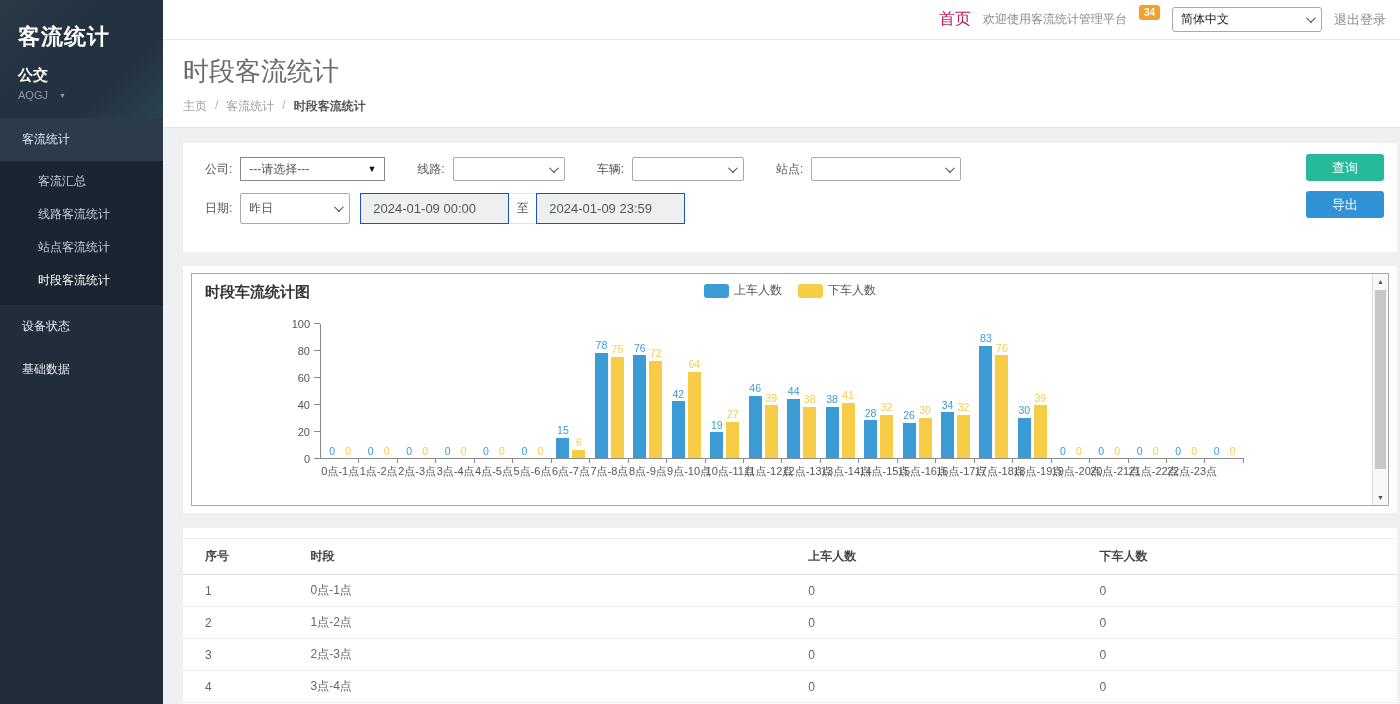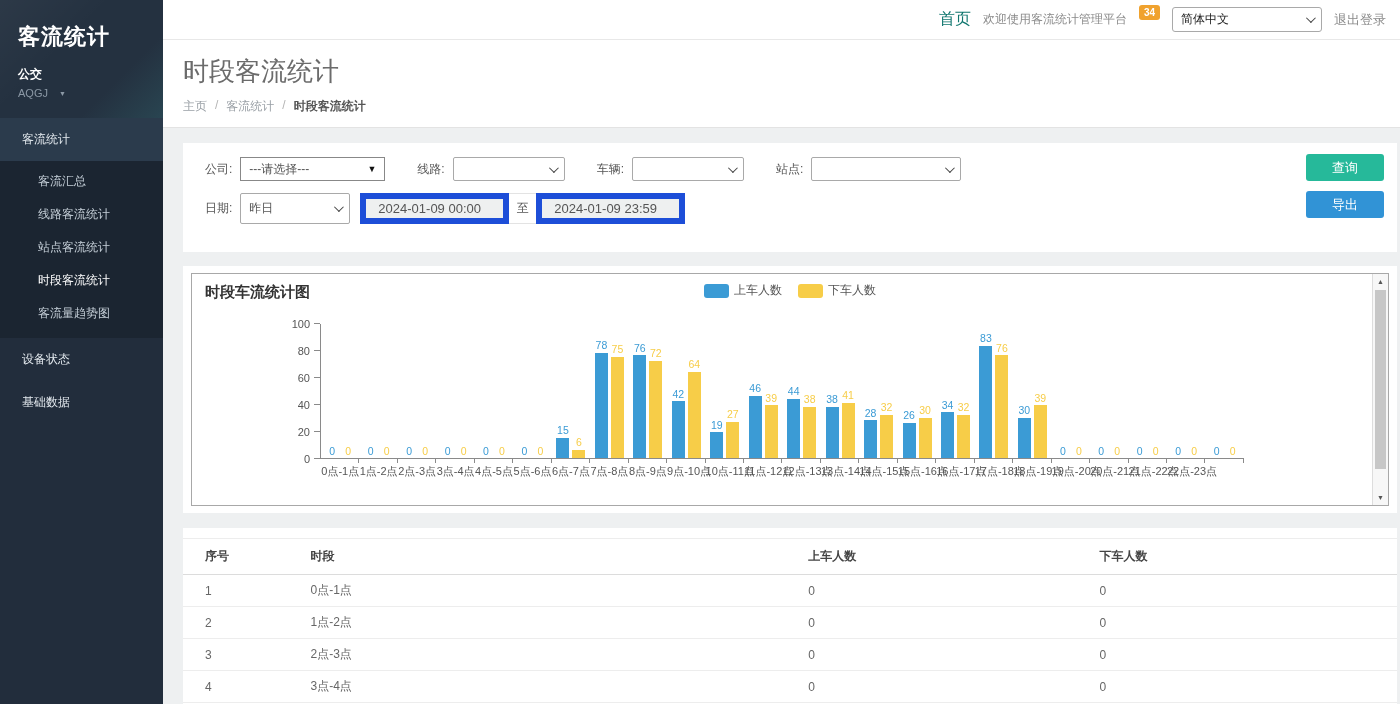--- a/index.html
+++ b/index.html
@@ -6,34 +6,34 @@
   html,body { width:1400px; height:704px; overflow:hidden; }
   body { font-family:"Liberation Sans","DejaVu Sans",sans-serif; background:#eef0f1; color:#333; }
 
   
   .sidebar { position:fixed; left:0; top:0; width:163px; height:704px; background:#222d3c; z-index:10; }
   .logo-area { height:118px; padding:22px 0 0 18px; background:
       linear-gradient(135deg, rgba(255,255,255,0.04) 0%, rgba(255,255,255,0.0) 40%),
       linear-gradient(315deg, rgba(64,160,160,0.18) 0%, rgba(64,160,160,0.0) 30%),
       #243140; }
   .logo-title { color:#fff; font-size:22px; font-weight:bold; letter-spacing:1px; }
-  .org-name { color:#fff; font-size:12px; font-weight:bold; margin-top:14px; }
+  .org-name { color:#fff; font-size:15px; font-weight:bold; margin-top:14px; }
   .org-code { color:#8b98a5; font-size:11px; margin-top:4px; display:flex; align-items:center; gap:11px; cursor:pointer; }
   .caret { font-size:7px; color:#8b98a5; }
   .menu-parent { padding:13px 0 13px 22px; font-size:12px; color:#e4eaef; cursor:pointer; }
   .menu-parent.active { background:#2b3b4c; }
   .submenu { list-style:none; background:#1b2531; padding:4px 0 8px 0; }
   .submenu li { padding:8px 0 8px 38px; font-size:12px; color:#c6d0d9; cursor:pointer; }
   .submenu li.current { color:#ffffff; }
 
   
   .main { margin-left:163px; height:704px; display:flex; flex-direction:column; }
 
   .topbar { height:40px; background:#fff; border-bottom:1px solid #e8e8e8; display:flex; align-items:center; justify-content:flex-end; padding-right:14px; gap:12px; flex:0 0 auto; }
-  .home-link { color:#0f766e; font-size:16px; text-decoration:none; cursor:pointer; }
+  .home-link { color:#be185d; font-size:16px; text-decoration:none; cursor:pointer; }
   .welcome { color:#8a8a8a; font-size:12px; }
   .badge { background:#f0a22e; color:#fff; font-size:10px; font-weight:bold; padding:2px 5px; border-radius:3px; align-self:flex-start; margin-top:5px; }
   .lang-select { width:150px; height:25px; border:1px solid #a9a9a9; border-radius:3px; background:#fff; display:flex; align-items:center; justify-content:space-between; padding:0 8px; font-size:12px; color:#222; cursor:pointer; }
   .chev { width:7px; height:7px; border-right:1.6px solid #444; border-bottom:1.6px solid #444; transform:rotate(45deg) translateY(-2px); }
   .logout { color:#8a8a8a; font-size:13px; text-decoration:none; cursor:pointer; }
 
   .page-head { background:#fff; padding:14px 0 12px 20px; border-bottom:1px solid #e3e3e3; flex:0 0 auto; }
   .page-title { font-size:26px; font-weight:normal; color:#6b6b6b; }
   .breadcrumb { margin-top:9px; font-size:12px; color:#b5b5b5; display:flex; gap:8px; }
   .breadcrumb .bc-link { color:#9aa0a6; cursor:pointer; }
@@ -46,21 +46,21 @@
   .filter-row { display:flex; align-items:center; margin-bottom:12px; }
   .filter-row:last-child { margin-bottom:0; }
   .f-label { font-size:12px; color:#555; margin-right:8px; }
   .sel { border:1px solid #a9a9a9; border-radius:2px; background:#fff; height:24px; display:flex; align-items:center; justify-content:space-between; padding:0 8px; font-size:12px; color:#555; cursor:pointer; }
   .sel-company { width:145px; border-radius:0; border-color:#888; }
   .tri { font-size:9px; color:#111; }
   .gap { width:32px; }
   .sel-line { width:112px; } .sel-vehicle { width:112px; } .sel-station { width:150px; }
   .sel-date { width:110px; height:31px; }
   .date-strip { display:flex; align-items:stretch; margin-left:10px; height:31px; }
-  .date-box { width:149px; background:#eef0f0; border:6px solid #1d4ed8; display:flex; align-items:center; padding-left:12px; font-size:13px; color:#555; }
+  .date-box { width:149px; background:#eef0f0; border:1px solid #1d4ed8; display:flex; align-items:center; padding-left:12px; font-size:13px; color:#555; }
   .to-cell { width:27px; background:#fff; border-top:1px solid #e3e3e3; border-bottom:1px solid #e3e3e3; display:flex; align-items:center; justify-content:center; font-size:12px; color:#555; }
   .btn { position:absolute; right:13px; width:78px; height:27px; border:none; border-radius:3px; color:#fff; font-size:13px; cursor:pointer; font-family:inherit; }
   .btn-query { top:11px; background:#26b99a;text-align:center; }
   .btn-export { top:48px; background:#3193d6; }
 
   
   .chart-card { background:#fff; padding:7px 8px; margin-bottom:15px; }
   .chart-box { position:relative; border:1px solid #a8a8a8; height:233px; background:#fff; overflow:hidden; }
   .chart-title { position:absolute; left:13px; top:9px; font-size:15px; font-weight:bold; color:#333; }
   .legend { position:absolute; left:50%; top:8px; transform:translateX(-50%); display:flex; gap:16px; }
@@ -104,21 +104,20 @@
   </div>
   <nav>
     <div class="menu-parent active">
       <span>客流统计</span>
     </div>
     <ul class="submenu">
         <li>客流汇总</li>
         <li>线路客流统计</li>
         <li>站点客流统计</li>
         <li class="current">时段客流统计</li>
-        <li>客流量趋势图</li>
       </ul>
     <div class="menu-parent">
       <span>设备状态</span>
     </div>
     <div class="menu-parent">
       <span>基础数据</span>
     </div>
   </nav>
 </aside>
 

